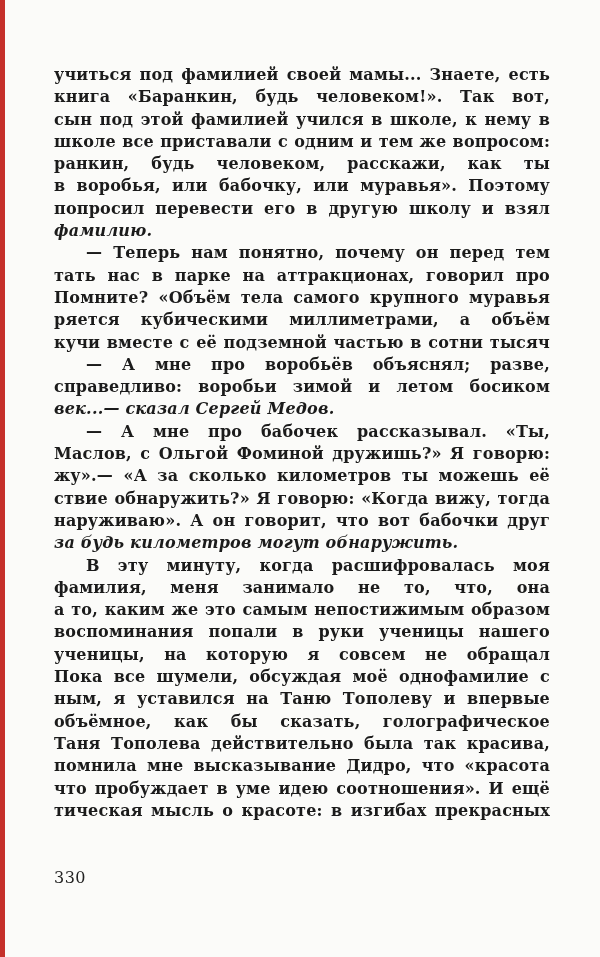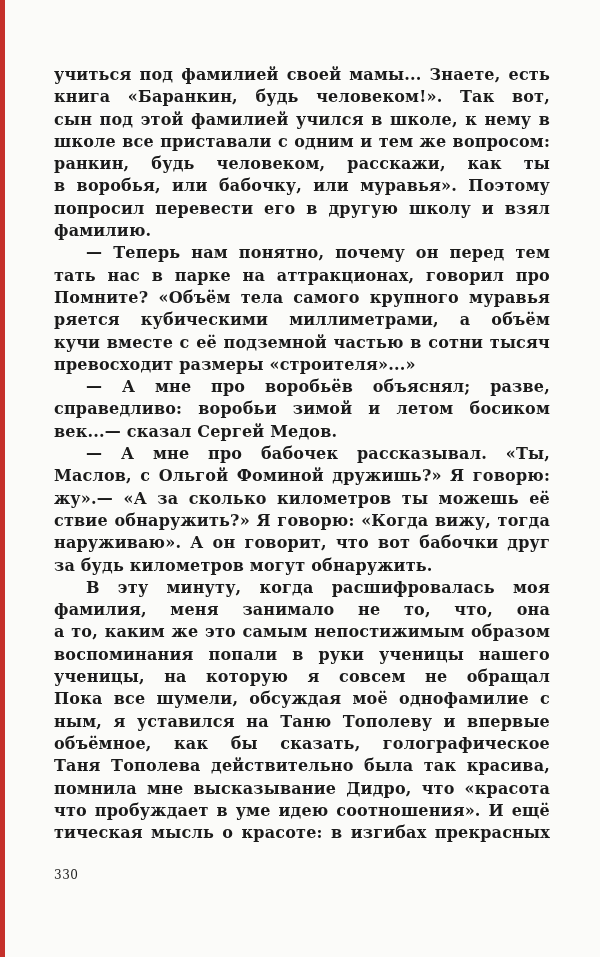--- a/index.html
+++ b/index.html
@@ -43,26 +43,27 @@
     text-align-last: justify;
     white-space: normal;
     overflow: hidden;
   }
   .line.indent {
     text-indent: 32px;
   }
   .line.end {
     text-align: left;
     text-align-last: left;
+    font-style: italic;
   }
   .page-number {
     position: absolute;
     left: 54px;
     top: 868px;
-    font-size: 12px;
+    font-size: 16px;
     font-weight: 400;
     color: #222222;
     letter-spacing: 0.5px;
   }
 </style>
 </head>
 <body>
 
 <div class="scan-stripe"></div>
 
@@ -78,21 +79,20 @@
     <div class="line">попросил перевести его в другую школу и взял мамину</div>
     <div class="line end">фамилию.</div>
   </div>
 
   <div class="paragraph">
     <div class="line indent">— Теперь нам понятно, почему он перед тем как ука-</div>
     <div class="line">тать нас в парке на аттракционах, говорил про муравьёв.</div>
     <div class="line">Помните? «Объём тела самого крупного муравья изме-</div>
     <div class="line">ряется кубическими миллиметрами, а объём муравьиной</div>
     <div class="line">кучи вместе с её подземной частью в сотни тысяч раз</div>
-    <div class="line end">превосходит размеры «строителя»...»</div>
   </div>
 
   <div class="paragraph">
     <div class="line indent">— А мне про воробьёв объяснял; разве, говорит, это</div>
     <div class="line">справедливо: воробьи зимой и летом босиком ходят, а чело-</div>
     <div class="line end">век...— сказал Сергей Медов.</div>
   </div>
 
   <div class="paragraph">
     <div class="line indent">— А мне про бабочек рассказывал. «Ты, говорит,</div>

